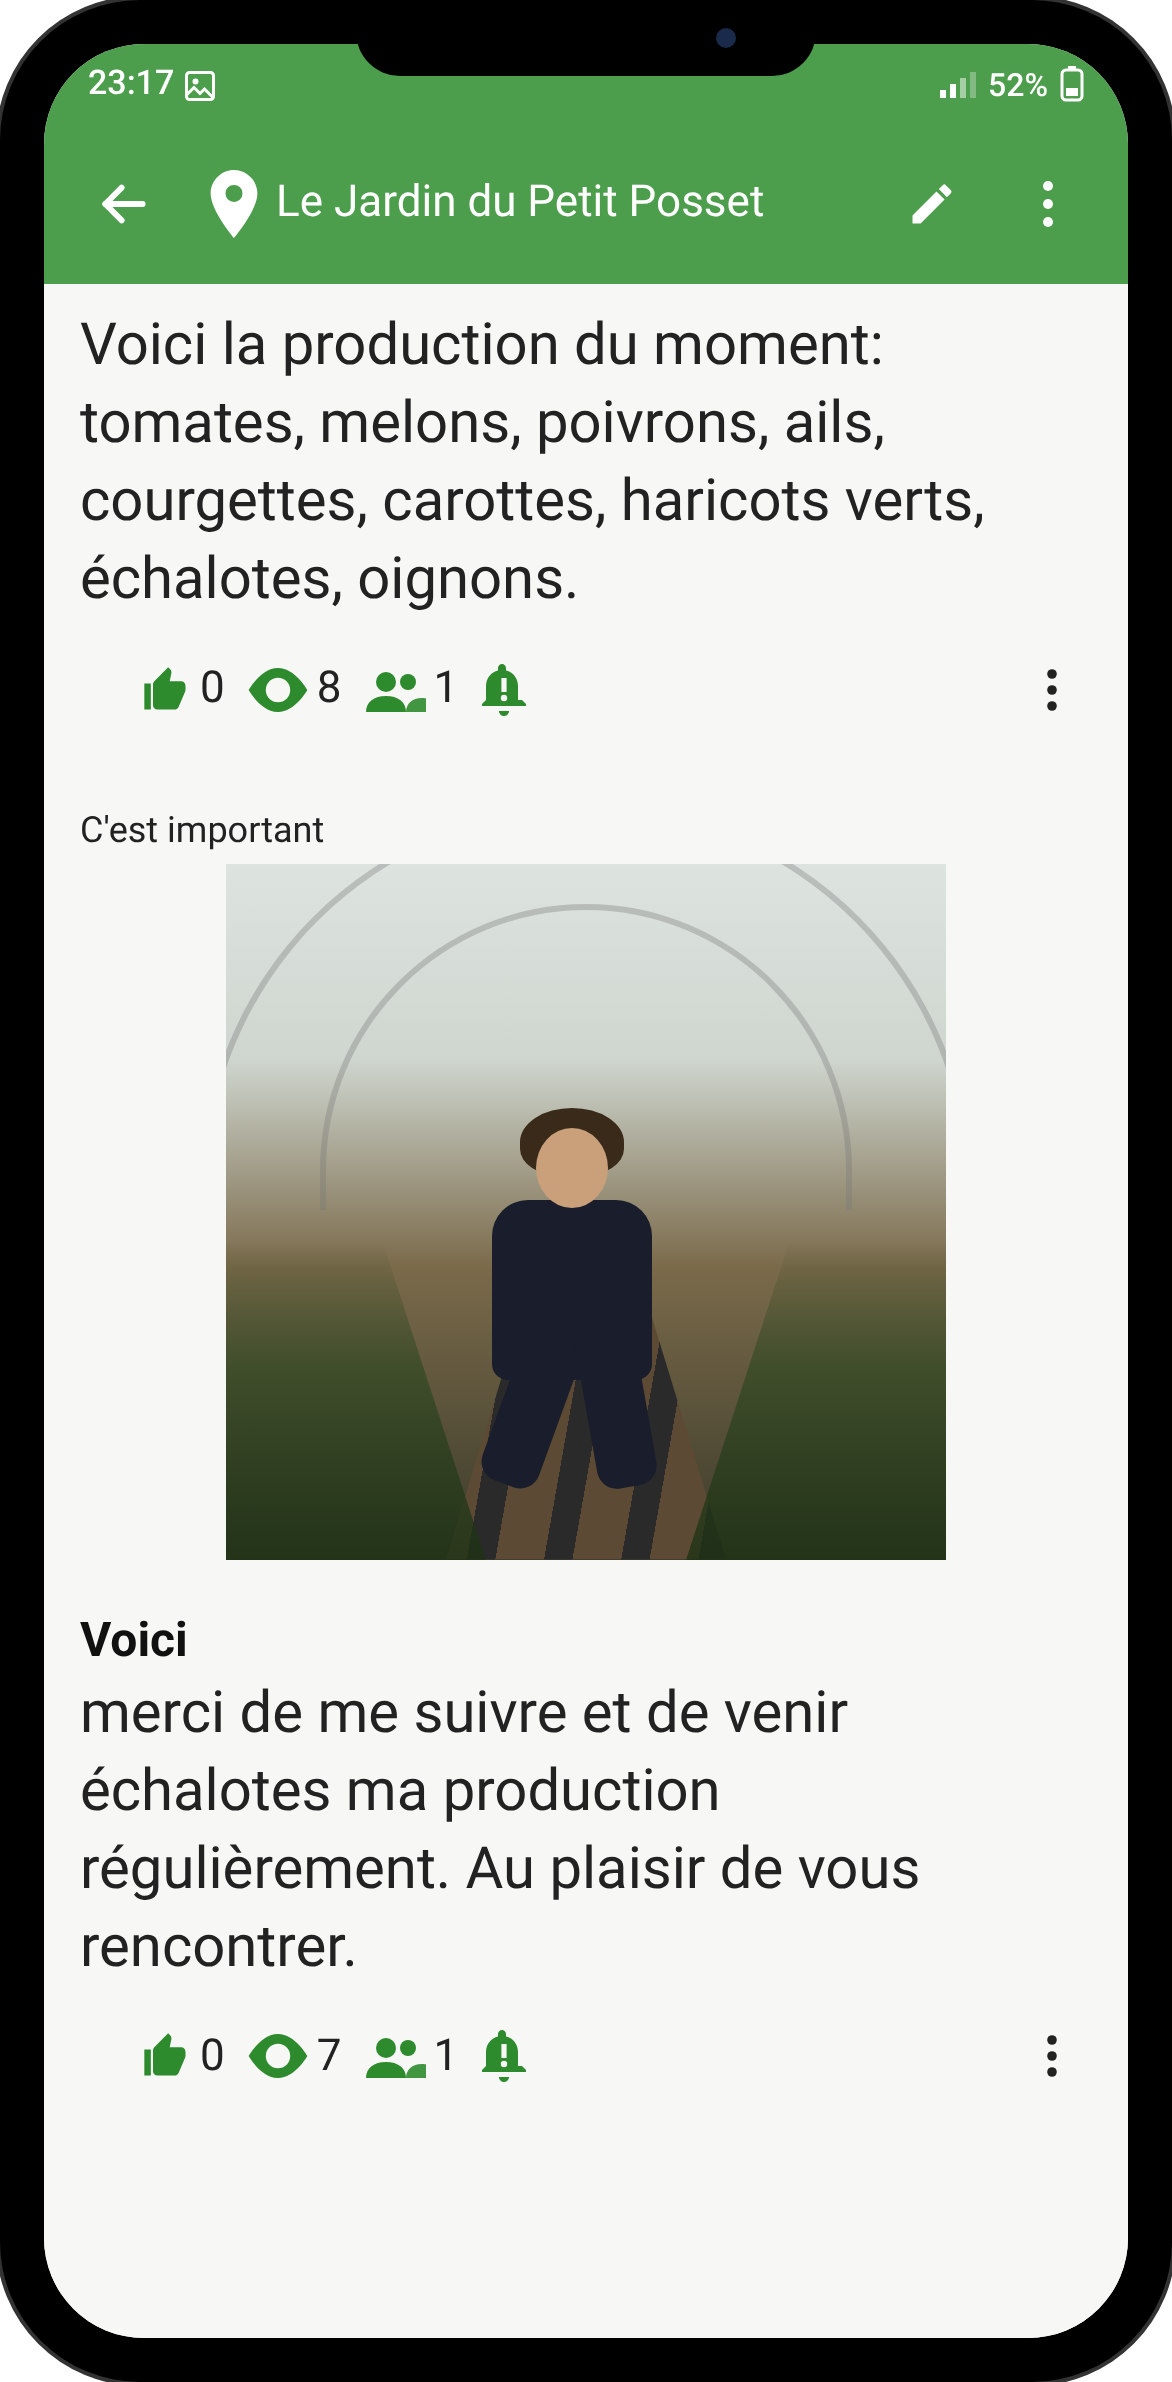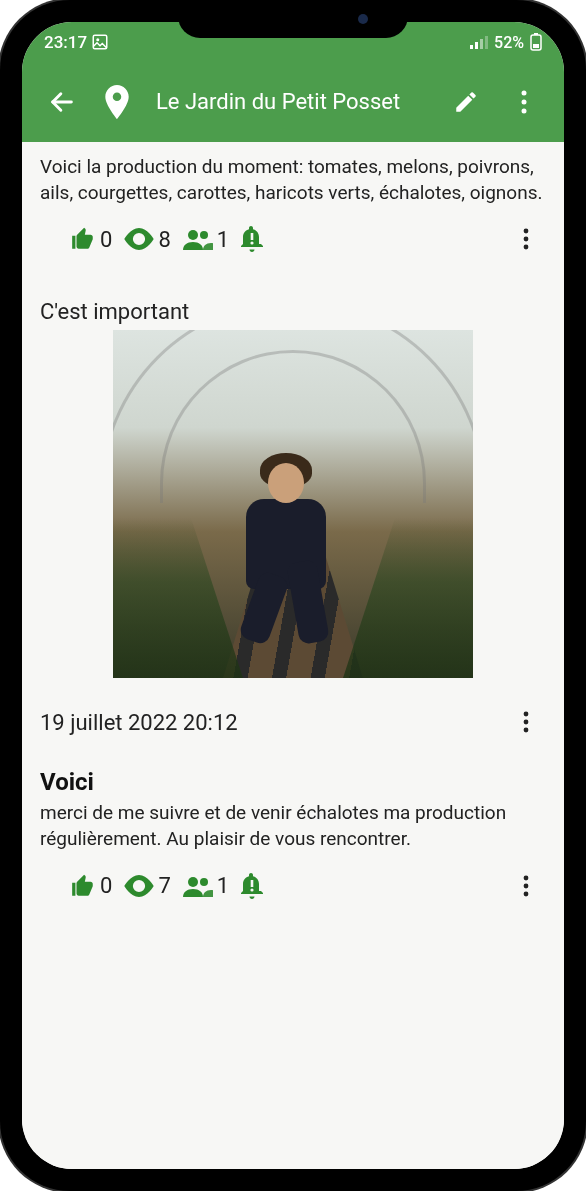--- a/index.html
+++ b/index.html
@@ -54,53 +54,53 @@
     display: flex;
     justify-content: space-between;
     align-items: center;
     padding: 0 22px;
     color: #fff;
     font-size: 17px;
     font-weight: 500;
     position: relative;
     z-index: 50;
   }
-  .status-left { display:flex; align-items:center; gap:4px; }
+  .status-left { display:flex; align-items:flex-end; gap:4px; }
   .status-right { display:flex; align-items:center; gap:6px; font-size:16px;}
   .app-bar {
     background: #4c9d4c;
     height: 80px;
     display: flex;
     align-items: center;
     padding: 0 18px;
     gap: 14px;
     color: #fff;
   }
   .app-bar-title {
     flex: 1;
     display:flex;
     align-items:center;
-    gap:26px;
+    gap:8px;
     font-size: 22px;
     line-height:1.15;
     padding-left: 6px;
   }
   .icon-btn {
     width: 44px; height: 44px;
     display:flex;align-items:center;justify-content:center;
     cursor:pointer;
   }
   .content {
     padding: 6px 18px 18px 18px;
     background: #f7f7f5;
     height: calc(100% - 120px);
     overflow:hidden;
   }
   .post-text {
-    font-size: 19px;
+    font-size: 29px;
     color: #222;
     line-height: 1.35;
     margin-top: 6px;
   }
   .stats-row {
     display:flex;
     align-items:center;
     justify-content:space-between;
     margin-top: 14px;
   }
@@ -112,21 +112,21 @@
     font-size: 22px;
     padding-left: 30px;
   }
   .stats .count { color:#222; font-size:22px; margin-right:4px;}
   .stat-item{display:flex;align-items:center;gap:4px;}
   .kebab {
     width:40px;height:40px;display:flex;align-items:center;justify-content:center;
     cursor:pointer;color:#222;
   }
   .section-label{
-    font-size:22px;color:#222;margin-top:40px;
+    font-size:18px;color:#222;margin-top:40px;
   }
   .photo-wrap{
     display:flex;justify-content:center;margin-top:6px;
   }
   .photo{
     width: 360px;
     height: 348px;
     background: linear-gradient(180deg, #dde4e0 0%, #cfd6cf 28%, #7a6a4a 58%, #3a3a2a 100%);
     position:relative;
     overflow:hidden;
@@ -300,71 +300,61 @@
           <div class="person">
             <div class="hair"></div>
             <div class="head"></div>
             <div class="torso"></div>
             <div class="leg l"></div>
             <div class="leg r"></div>
           </div>
         </div>
       </div>
 
-      <div class="timestamp-row">
-        <div class="timestamp">19 juillet 2022 20:12</div>
+
+      <div class="post-title">Voici</div>
+      <p class="post-text" style="margin-top:4px;">merci de me suivre et de venir échalotes ma production régulièrement. Au plaisir de vous rencontrer.</p>
+
+      <div class="stats-row">
+        <div class="stats">
+          <div class="stat-item">
+            <svg width="26" height="26" viewBox="0 0 24 24" fill="#2d8a2d">
+                <path d="M2 21h3V9H2v12zm19-11c0-1.1-.9-2-2-2h-5.3l.8-3.8V3.7c0-.4-.2-.8-.4-1.1L13 1.5 6.6 8c-.4.4-.6.9-.6 1.4V19c0 1.1.9 2 2 2h8c.8 0 1.5-.5 1.8-1.2l3-7c.1-.3.2-.5.2-.8v-2z"></path>
+              </svg>
+            <span class="count">0</span>
+          </div>
+          <div class="stat-item">
+            <svg width="30" height="22" viewBox="0 0 24 18" fill="#2d8a2d">
+                <path d="M12 0C5 0 0 9 0 9s5 9 12 9 12-9 12-9S19 0 12 0zm0 14a5 5 0 110-10 5 5 0 010 10z"></path>
+                <circle cx="12" cy="9" r="2.5" fill="#f7f7f5"></circle>
+              </svg>
+            <span class="count">7</span>
+          </div>
+          <div class="stat-item">
+            <svg width="30" height="22" viewBox="0 0 30 22" fill="#2d8a2d">
+                <circle cx="10" cy="7" r="5"></circle>
+                <circle cx="21" cy="7" r="4"></circle>
+                <path d="M0 22c0-5 4-8 10-8s10 3 10 8H0z"></path>
+                <path d="M20 22c0-4 3-7 8-7 1 0 2 .2 2 .2V22h-10z" opacity="0.9"></path>
+              </svg>
+            <span class="count">1</span>
+          </div>
+          <div class="stat-item">
+            <svg width="22" height="26" viewBox="0 0 22 26" fill="#2d8a2d">
+                <path d="M11 26c1.4 0 2.5-1.1 2.5-2.5h-5C8.5 24.9 9.6 26 11 26zm7-8V11c0-3.9-2.6-7.1-6-7.8V2c0-1.1-.9-2-2-2s-2 .9-2 2v1.2C4.6 3.9 2 7.1 2 11v7l-2 2v1h22v-1l-2-2z"></path>
+                <rect x="9.7" y="7" width="2.6" height="7" fill="#f7f7f5"></rect>
+                <circle cx="11" cy="17" r="1.6" fill="#f7f7f5"></circle>
+              </svg>
+          </div>
+        </div>
         <div class="kebab">
           <svg width="6" height="22" viewBox="0 0 6 22" fill="#222">
               <circle cx="3" cy="3" r="2.4"></circle>
               <circle cx="3" cy="11" r="2.4"></circle>
               <circle cx="3" cy="19" r="2.4"></circle>
             </svg>
         </div>
       </div>
 
-      <div class="post-title">Voici</div>
-      <p class="post-text" style="margin-top:4px;">merci de me suivre et de venir échalotes ma production régulièrement. Au plaisir de vous rencontrer.</p>
-
-      <div class="stats-row">
-        <div class="stats">
-          <div class="stat-item">
-            <svg width="26" height="26" viewBox="0 0 24 24" fill="#2d8a2d">
-                <path d="M2 21h3V9H2v12zm19-11c0-1.1-.9-2-2-2h-5.3l.8-3.8V3.7c0-.4-.2-.8-.4-1.1L13 1.5 6.6 8c-.4.4-.6.9-.6 1.4V19c0 1.1.9 2 2 2h8c.8 0 1.5-.5 1.8-1.2l3-7c.1-.3.2-.5.2-.8v-2z"></path>
-              </svg>
-            <span class="count">0</span>
-          </div>
-          <div class="stat-item">
-            <svg width="30" height="22" viewBox="0 0 24 18" fill="#2d8a2d">
-                <path d="M12 0C5 0 0 9 0 9s5 9 12 9 12-9 12-9S19 0 12 0zm0 14a5 5 0 110-10 5 5 0 010 10z"></path>
-                <circle cx="12" cy="9" r="2.5" fill="#f7f7f5"></circle>
-              </svg>
-            <span class="count">7</span>
-          </div>
-          <div class="stat-item">
-            <svg width="30" height="22" viewBox="0 0 30 22" fill="#2d8a2d">
-                <circle cx="10" cy="7" r="5"></circle>
-                <circle cx="21" cy="7" r="4"></circle>
-                <path d="M0 22c0-5 4-8 10-8s10 3 10 8H0z"></path>
-                <path d="M20 22c0-4 3-7 8-7 1 0 2 .2 2 .2V22h-10z" opacity="0.9"></path>
-              </svg>
-            <span class="count">1</span>
-          </div>
-          <div class="stat-item">
-            <svg width="22" height="26" viewBox="0 0 22 26" fill="#2d8a2d">
-                <path d="M11 26c1.4 0 2.5-1.1 2.5-2.5h-5C8.5 24.9 9.6 26 11 26zm7-8V11c0-3.9-2.6-7.1-6-7.8V2c0-1.1-.9-2-2-2s-2 .9-2 2v1.2C4.6 3.9 2 7.1 2 11v7l-2 2v1h22v-1l-2-2z"></path>
-                <rect x="9.7" y="7" width="2.6" height="7" fill="#f7f7f5"></rect>
-                <circle cx="11" cy="17" r="1.6" fill="#f7f7f5"></circle>
-              </svg>
-          </div>
-        </div>
-        <div class="kebab">
-          <svg width="6" height="22" viewBox="0 0 6 22" fill="#222">
-              <circle cx="3" cy="3" r="2.4"></circle>
-              <circle cx="3" cy="11" r="2.4"></circle>
-              <circle cx="3" cy="19" r="2.4"></circle>
-            </svg>
-        </div>
-      </div>
-
     </div>
 
   </div>
 </div>
 
 </body></html>

